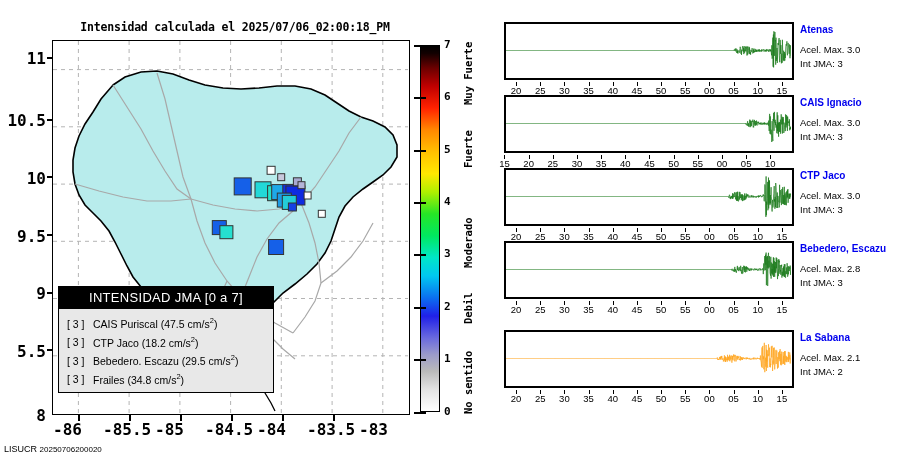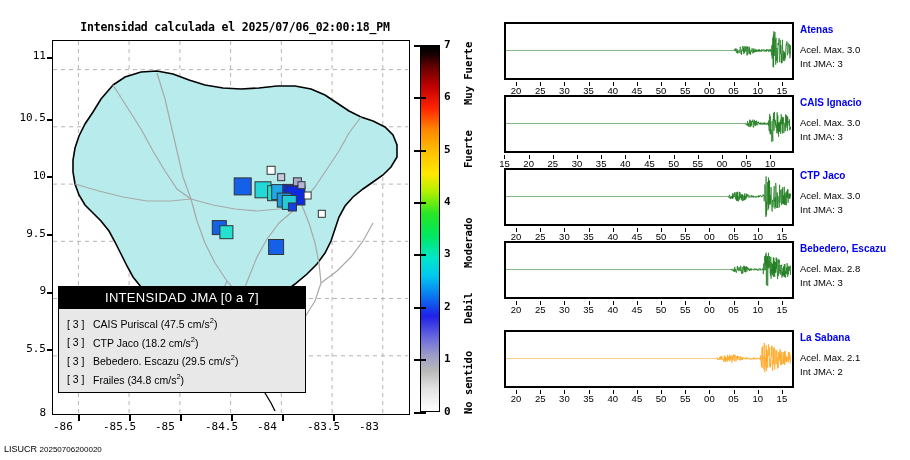--- a/index.html
+++ b/index.html
@@ -35,35 +35,35 @@
     border: 1.5px solid #000;
     box-sizing: border-box;
     background: #ffffff;
     overflow: hidden;
   }
   #map-svg { position: absolute; left: 0; top: 0; }
 
   .axis-label {
     position: absolute;
     font-family: "DejaVu Sans Mono", monospace;
-    font-size: 11px;
-    font-weight: normal;
+    font-size: 16px;
+    font-weight: bold;
     color: #000;
     white-space: nowrap;
   }
   .ytick { text-align: right; }
   .xtick { text-align: left; }
 
   .tickmark { position: absolute; background: #000; }
 
   
   #legend-box {
     position: absolute;
     left: 58px; top: 286px;
-    width: 248px;
+    width: 216px;
     border: 1px solid #000;
     background: #e8e8e8;
     box-sizing: border-box;
     z-index: 5;
   }
   #legend-header {
     background: #000;
     color: #fff;
     text-align: center;
     font-size: 13px;

